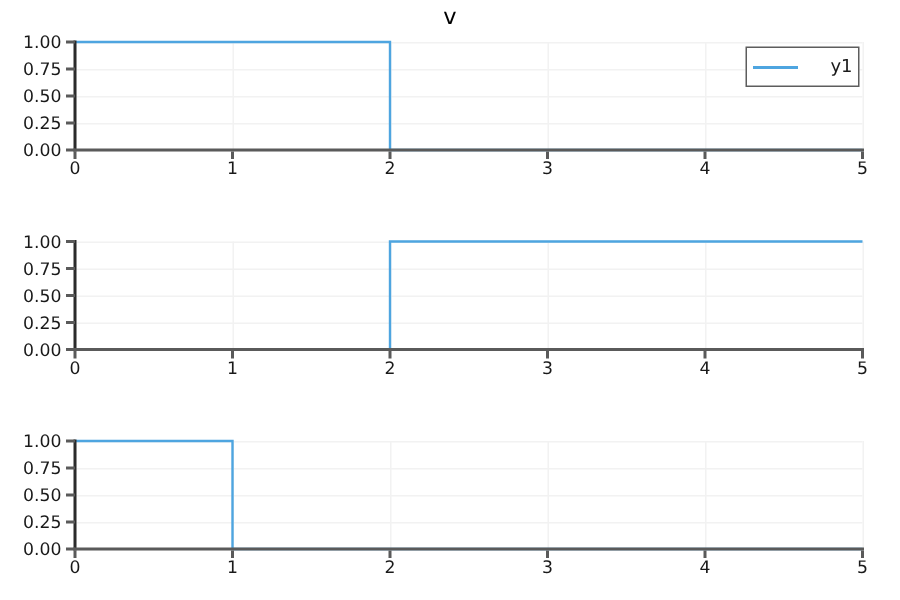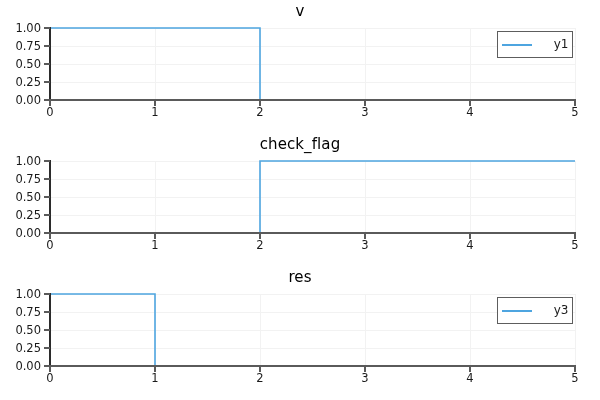--- a/index.html
+++ b/index.html
@@ -196,21 +196,20 @@
       <div class="xtick-mark" style="left: 469px;"></div>
       <div class="xtick-label" style="left: 470px;">4</div>
       <div class="xtick-mark" style="left: 574px;"></div>
       <div class="xtick-label" style="left: 575px;">5</div>
       <div class="legend">
         <span class="legend-swatch" style="background: rgb(78, 165, 224);"></span>
         <span class="legend-label">y1</span>
       </div>
     </div>
     <div class="subplot sp1">
-      <div class="sp-title">check_flag</div>
       <div class="plot-area">
         <div class="grid-h" style="top: 72px;"></div>
         <div class="grid-h" style="top: 54px;"></div>
         <div class="grid-h" style="top: 36px;"></div>
         <div class="grid-h" style="top: 18px;"></div>
         <div class="grid-h" style="top: 0px;"></div>
         <div class="grid-v" style="left: 0px;"></div>
         <div class="grid-v" style="left: 105px;"></div>
         <div class="grid-v" style="left: 210px;"></div>
         <div class="grid-v" style="left: 315px;"></div>
@@ -239,21 +238,20 @@
       <div class="xtick-mark" style="left: 259px;"></div>
       <div class="xtick-label" style="left: 260px;">2</div>
       <div class="xtick-mark" style="left: 364px;"></div>
       <div class="xtick-label" style="left: 365px;">3</div>
       <div class="xtick-mark" style="left: 469px;"></div>
       <div class="xtick-label" style="left: 470px;">4</div>
       <div class="xtick-mark" style="left: 574px;"></div>
       <div class="xtick-label" style="left: 575px;">5</div>
     </div>
     <div class="subplot sp2">
-      <div class="sp-title">res</div>
       <div class="plot-area">
         <div class="grid-h" style="top: 72px;"></div>
         <div class="grid-h" style="top: 54px;"></div>
         <div class="grid-h" style="top: 36px;"></div>
         <div class="grid-h" style="top: 18px;"></div>
         <div class="grid-h" style="top: 0px;"></div>
         <div class="grid-v" style="left: 0px;"></div>
         <div class="grid-v" style="left: 105px;"></div>
         <div class="grid-v" style="left: 210px;"></div>
         <div class="grid-v" style="left: 315px;"></div>
@@ -280,18 +278,14 @@
       <div class="xtick-mark" style="left: 154px;"></div>
       <div class="xtick-label" style="left: 155px;">1</div>
       <div class="xtick-mark" style="left: 259px;"></div>
       <div class="xtick-label" style="left: 260px;">2</div>
       <div class="xtick-mark" style="left: 364px;"></div>
       <div class="xtick-label" style="left: 365px;">3</div>
       <div class="xtick-mark" style="left: 469px;"></div>
       <div class="xtick-label" style="left: 470px;">4</div>
       <div class="xtick-mark" style="left: 574px;"></div>
       <div class="xtick-label" style="left: 575px;">5</div>
-      <div class="legend">
-        <span class="legend-swatch" style="background: rgb(78, 165, 224);"></span>
-        <span class="legend-label">y3</span>
-      </div>
     </div>
   </div>
 
 </body></html>

